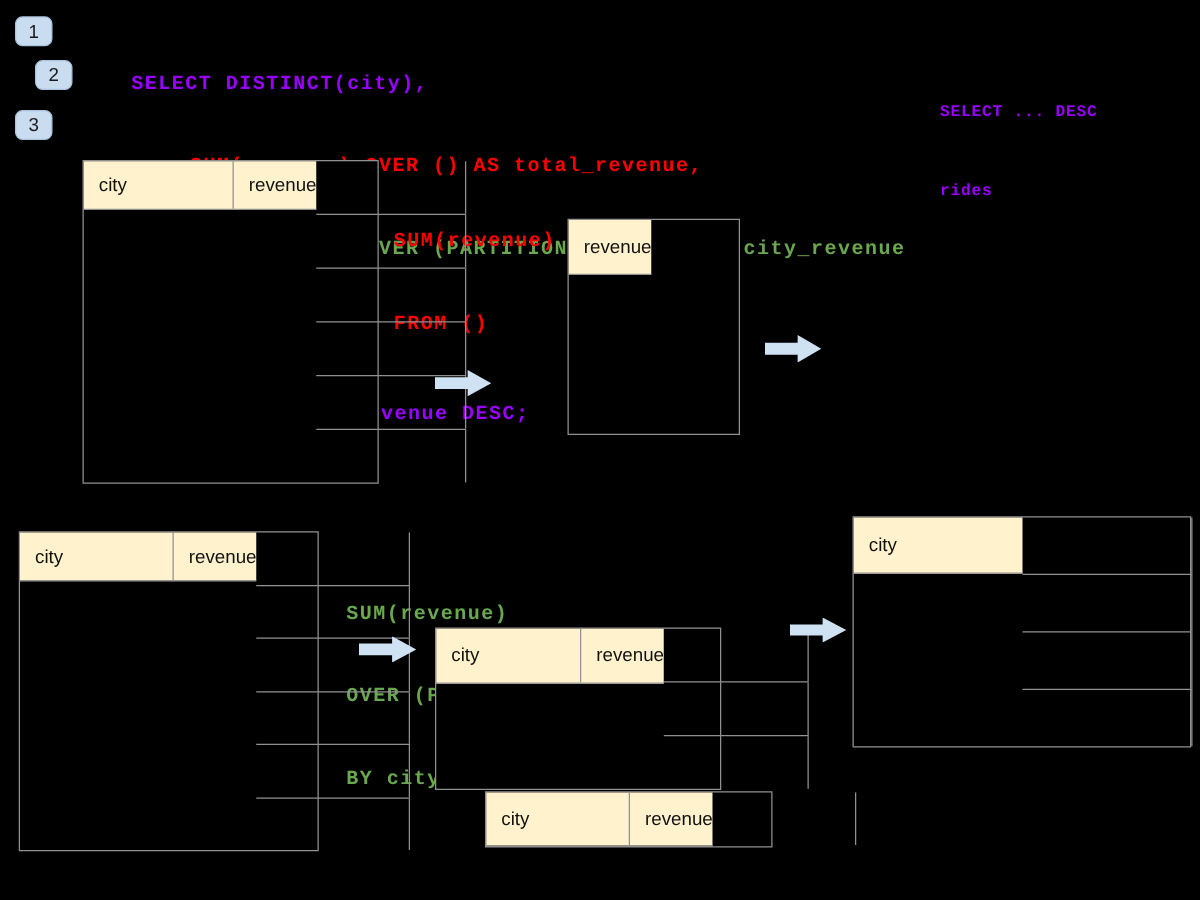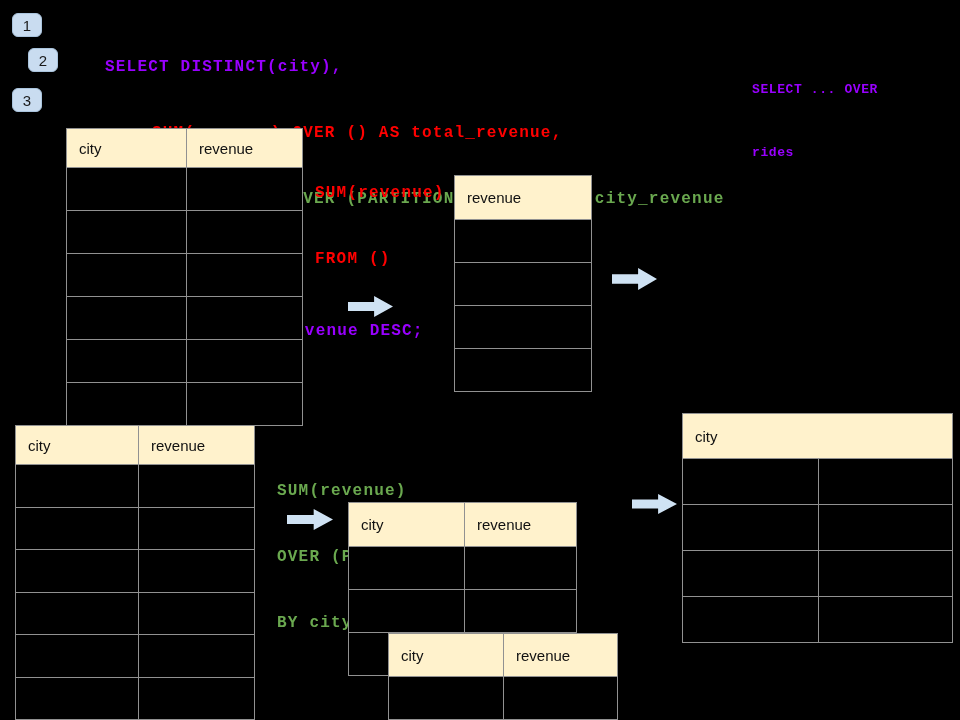--- a/index.html
+++ b/index.html
@@ -23,21 +23,21 @@
   
   .badge{
     position:absolute;width:30px;height:24px;border-radius:6px;
     background:#c9dcf0;border:1px solid #aac4dd;
     display:flex;align-items:center;justify-content:center;
     font-size:15px;color:#1a1a1a;box-sizing:border-box;
   }
   
   .tbl{
     position:absolute;background:#000;border:1px solid #919191;
-    box-sizing:border-box;display:flex;flex-direction:column;
+    box-sizing:border-box;display:flex;
   }
   .thead{
     display:flex;background:#fff2cc;border-bottom:1px solid #919191;flex:none;
   }
   .th{
     display:flex;align-items:center;padding-left:12px;box-sizing:border-box;
     font-size:15px;color:#111;overflow:hidden;
   }
   .th + .th{border-left:1px solid #919191;}
   .tr{display:flex;flex:none;border-bottom:1px solid #919191;}
@@ -68,21 +68,21 @@
 
   <div class="code code-main" style="left:88px;top:12px;margin-left:17px;">
     <div class="c-purple">SELECT DISTINCT(city),</div>
     <div class="c-red ind-2">SUM(revenue) OVER () AS total_revenue,</div>
     <div class="c-green ind-2">SUM(revenue) OVER (PARTITION BY city) as city_revenue</div>
     <div class="c-purple ind-1">FROM rides</div>
     <div class="c-purple ind-1">ORDER by city_revenue DESC;</div>
   </div>
 
   <div class="code code-note c-purple" style="left:752px;top:37px;">
-    <div>SELECT ... OVER</div>
+    <div>SELECT ... DESC</div>
     <div>rides</div>
   </div>
 
   <div class="code code-main c-red" style="left:315px;top:138px;">
     <div>SUM(revenue)</div>
     <div>FROM ()</div>
   </div>
 
   <div class="code code-main c-green" style="left:277px;top:436px;">
     <div>SUM(revenue)</div>

